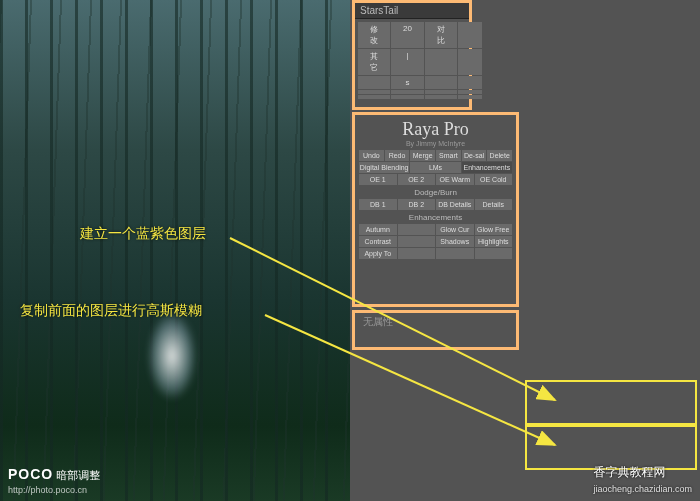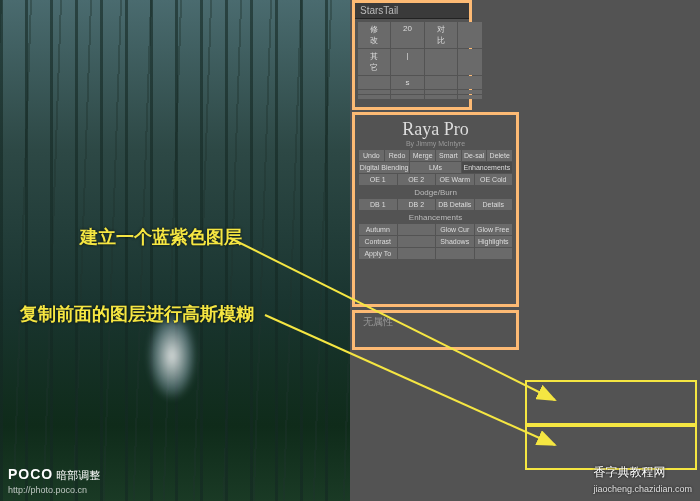--- a/index.html
+++ b/index.html
@@ -1,20 +1,20 @@
 <!DOCTYPE html>
 <html><head>
 <meta charset="utf-8">
 <style>
 *{margin:0;padding:0;box-sizing:border-box;font-family:"Microsoft YaHei",sans-serif}
 body{background:#535353;width:700px;height:501px;overflow:hidden;color:#ccc;font-size:10px;position:relative}
 .main-img{position:absolute;left:0;top:0;width:350px;height:501px;background:linear-gradient(180deg,#4a6b6f 0%,#2d4845 30%,#1a3530 60%,#0f2b1a 85%,#1a3a25 100%)}
 .trees{position:absolute;inset:0;background:repeating-linear-gradient(90deg,rgba(20,40,35,.6) 0 3px,transparent 3px 25px),repeating-linear-gradient(92deg,rgba(30,50,45,.4) 0 2px,transparent 2px 30px)}
 .glow{position:absolute;left:42%;top:62%;width:50px;height:90px;background:radial-gradient(ellipse,rgba(255,255,255,.85),rgba(200,230,255,.3) 50%,transparent 70%);filter:blur(3px)}
-.annot{position:absolute;color:#f5e642;font-size:18px;font-weight:700;text-shadow:0 0 3px rgba(0,0,0,.8)}
+.annot{position:absolute;color:#f5e642;font-size:14px;font-weight:400;text-shadow:0 0 3px rgba(0,0,0,.8)}
 .a1{left:80px;top:225px}
 .a2{left:20px;top:302px}
 .poco{position:absolute;left:8px;bottom:6px;color:#fff;font-size:11px}
 .poco b{font-size:14px;letter-spacing:1px}
 .wm{position:absolute;right:8px;bottom:6px;color:#fff;font-size:12px;text-shadow:0 0 3px #000}
 .wm small{font-size:9px;opacity:.8}
 
 .panel{position:absolute;background:#535353;border:3px solid #fdba74}
 .starstail{left:352px;top:0;width:120px;height:110px}
 .pnl-title{background:#3a3a3a;color:#bbb;font-size:10px;padding:2px 5px;border-bottom:1px solid #222}

